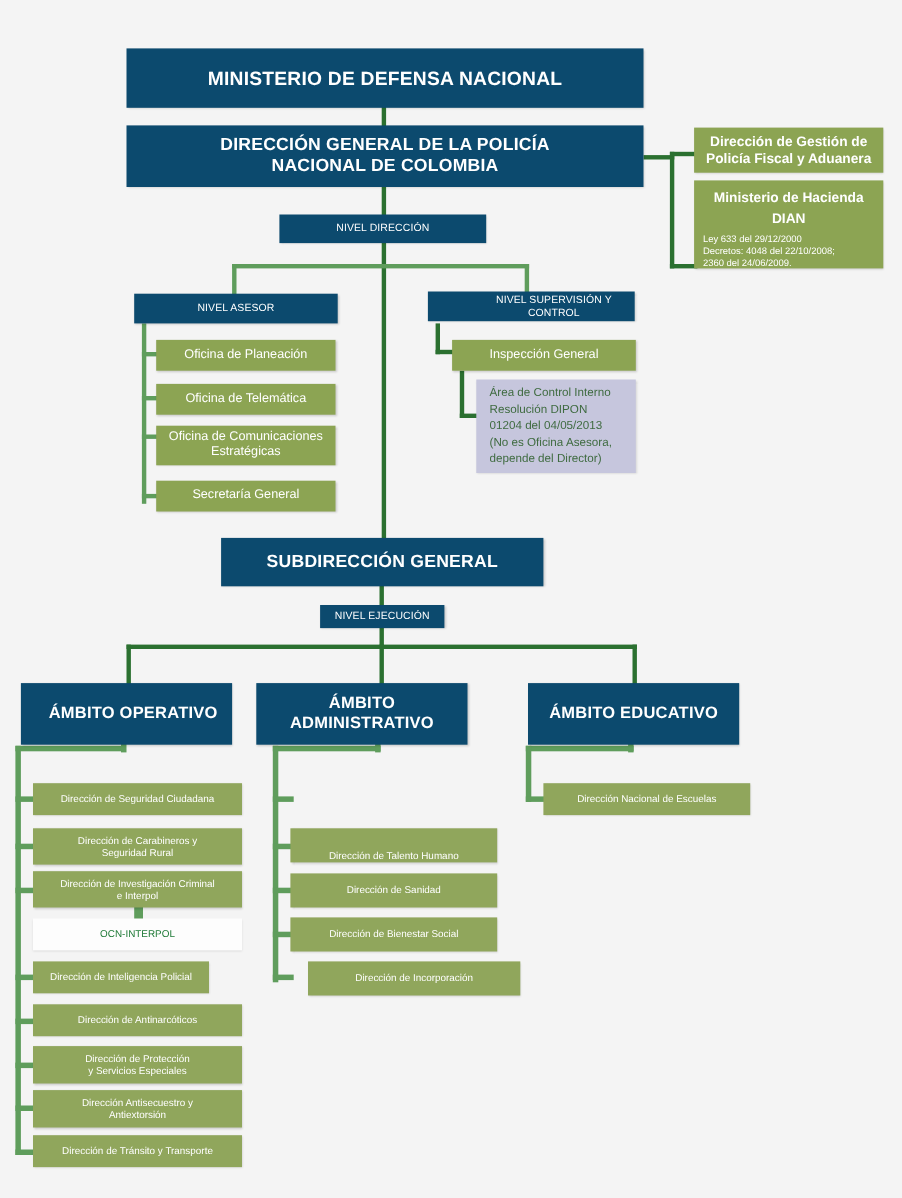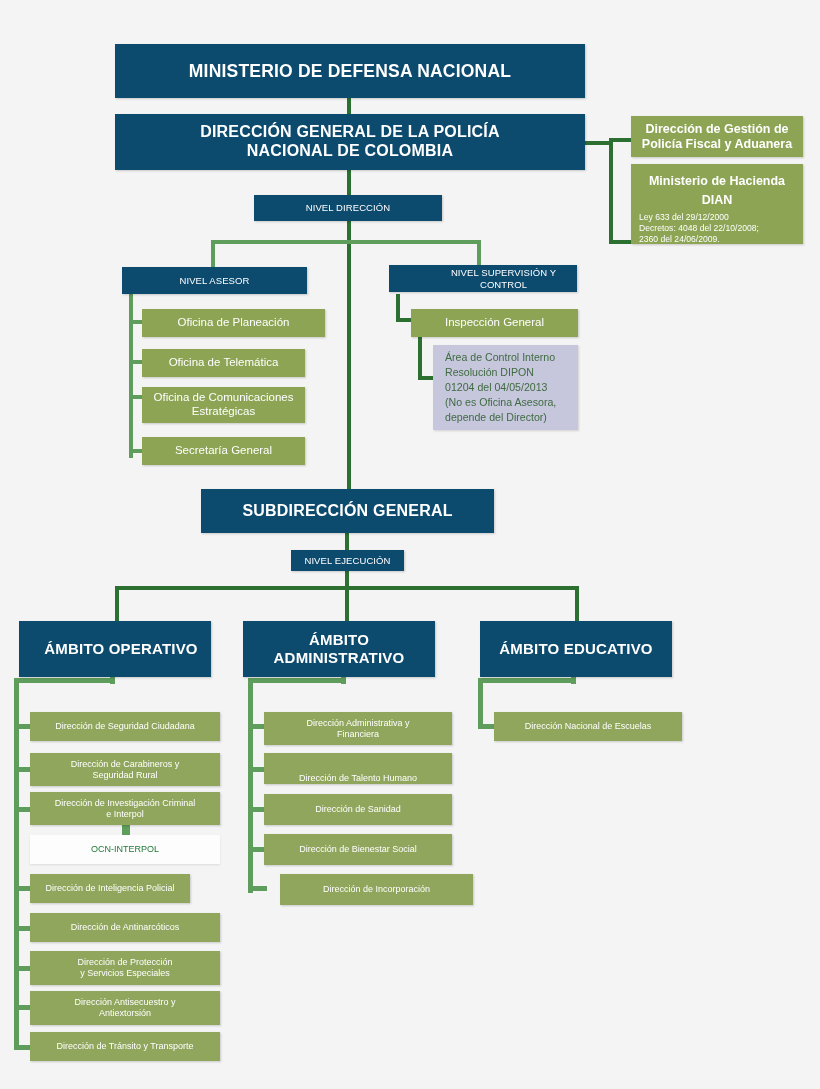--- a/index.html
+++ b/index.html
@@ -149,21 +149,21 @@
   </div>
 
   <div class="box dark-box t-xs" style="left:122px;top:267px;width:185px;height:27px;">
     <span class="stack">NIVEL ASESOR</span>
   </div>
 
   <div class="box dark-box t-xs" style="left:389px;top:265px;width:188px;height:27px;padding-left:41px;">
     <span class="stack">NIVEL SUPERVISIÓN Y CONTROL</span>
   </div>
 
-  <div class="box olive-box t-sm" style="left:142px;top:309px;width:183px;height:28px;">
+  <div class="box olive-box t-sm" style="left:142px;top:309px;width:163px;height:28px;">
     <span class="stack">Oficina de Planeación</span>
   </div>
   <div class="box olive-box t-sm" style="left:142px;top:349px;width:163px;height:28px;">
     <span class="stack">Oficina de Telemática</span>
   </div>
   <div class="box olive-box t-sm" style="left:142px;top:387px;width:163px;height:36px;">
     <span class="stack">
       <span>Oficina de Comunicaciones</span><br>
       <span>Estratégicas</span>
     </span>
@@ -191,21 +191,21 @@
   </div>
 
   <div class="box dark-box t-xs" style="left:291px;top:550px;width:113px;height:21px;">
     <span class="stack">NIVEL EJECUCIÓN</span>
   </div>
 
   <div class="box dark-box t-lg" style="left:19px;top:621px;width:192px;height:56px;padding-left:12px;">
     <span class="stack">ÁMBITO OPERATIVO</span>
   </div>
 
-  <div class="box dark-box t-lg" style="left:243px;top:621px;width:192px;height:56px;">
+  <div class="box dark-box t-lg" style="left:233px;top:621px;width:192px;height:56px;">
     <span class="stack">
       <span>ÁMBITO</span><br>
       <span>ADMINISTRATIVO</span>
     </span>
   </div>
 
   <div class="box dark-box t-lg" style="left:480px;top:621px;width:192px;height:56px;">
     <span class="stack">ÁMBITO EDUCATIVO</span>
   </div>
 
@@ -250,26 +250,20 @@
     <span class="stack">Dirección de Tránsito y Transporte</span>
   </div>
 
   <div class="box olive-dim t-tiny" style="left:30px;top:991px;width:190px;height:34px;">
     <span class="stack">
       <span>Dirección Antisecuestro y</span><br>
       <span>Antiextorsión</span>
     </span>
   </div>
 
-  <div class="box olive-dim t-tiny" style="left:264px;top:712px;width:188px;height:33px;">
-    <span class="stack">
-      <span>Dirección Administrativa y</span><br>
-      <span>Financiera</span>
-    </span>
-  </div>
 
   <div class="box olive-dim t-tiny" style="left:264px;top:753px;width:188px;height:31px;align-items:flex-end;">
     <span class="stack">Dirección de Talento Humano</span>
   </div>
 
   <div class="box olive-dim t-tiny" style="left:264px;top:794px;width:188px;height:31px;">
     <span class="stack">Dirección de Sanidad</span>
   </div>
 
   <div class="box olive-dim t-tiny" style="left:264px;top:834px;width:188px;height:31px;">

